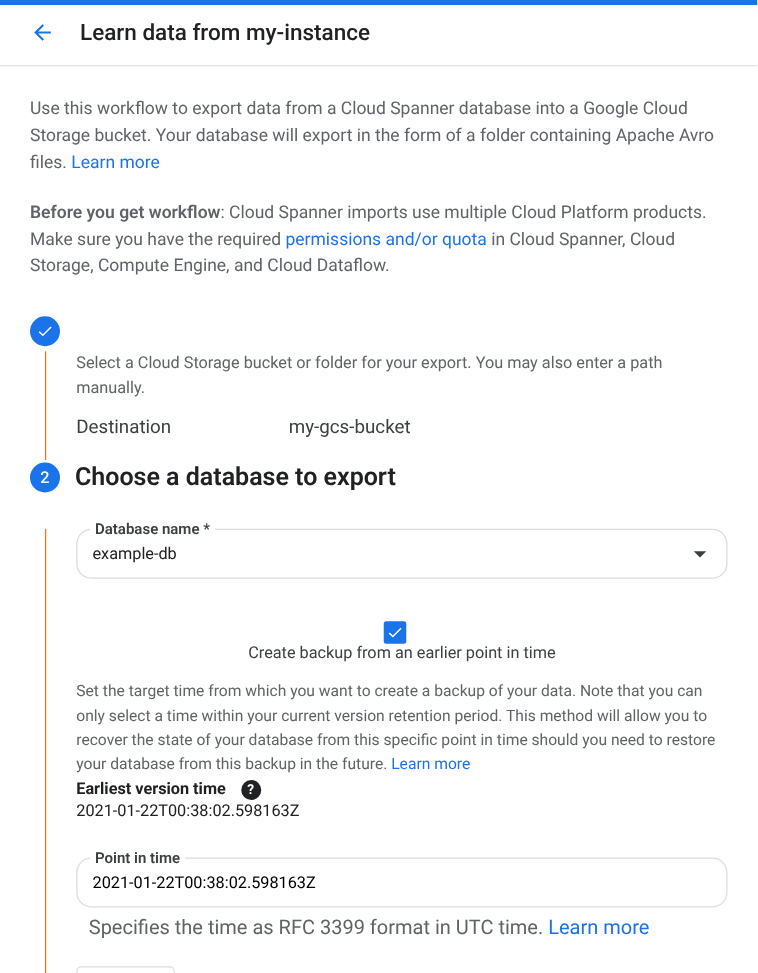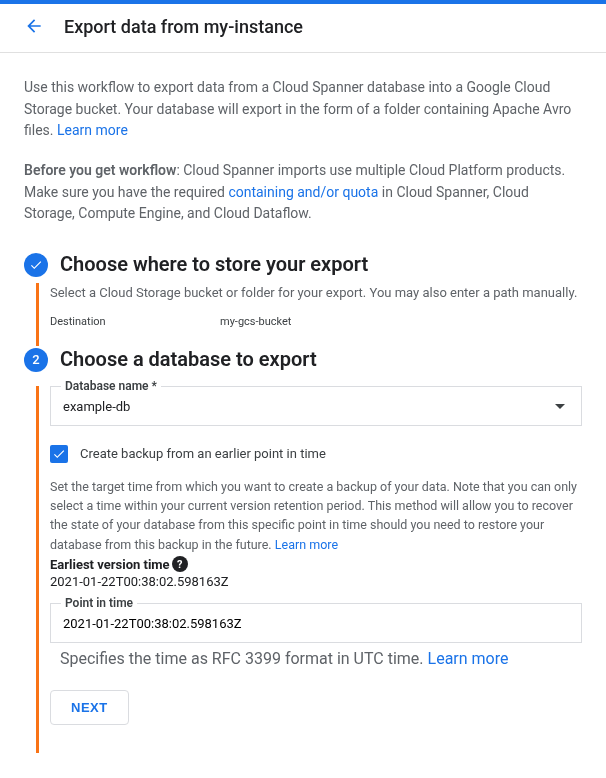--- a/index.html
+++ b/index.html
@@ -78,44 +78,44 @@
       font-weight: 500;
     }
     .step-title {
       font-size: 20px;
       font-weight: 600;
       color: #202124;
       line-height: 1.3;
     }
     .step-body {
       margin-left: 12px;
-      border-left: 3px solid #f97316;
-      padding-left: 11px;
+      border-left: 1px solid #f97316;
+      padding-left: 24px;
       padding-bottom: 10px;
       margin-bottom: 0;
     }
     .step-desc {
       color: #5f6368;
       font-size: 13px;
       line-height: 1.5;
       margin-top: 6px;
       margin-bottom: 12px;
     }
     .dest-row {
       display: flex;
-      font-size: 11px;
+      font-size: 15px;
       color: #3c4043;
       margin-bottom: 8px;
     }
     .dest-label { width: 170px; }
     .form-field {
       border: 1px solid #dadce0;
-      border-radius: 0;
+      border-radius: 12px;
       position: relative;
-      margin-top: 14px;
+      margin-top: 29px;
     }
     .field-label {
       font-size: 12px;
       color: #3c4043;
       position: absolute;
       top: -8px;
       left: 10px;
       background: #fff;
       padding: 0 4px;
       font-weight: 600;
@@ -130,22 +130,23 @@
     }
     .dropdown-arrow {
       border-left: 5px solid transparent;
       border-right: 5px solid transparent;
       border-top: 5px solid #3c4043;
       margin-right: 4px;
     }
     .checkbox-row {
       display: flex;
       align-items: center;
-      margin-top: 19px;
+      margin-top: 34px;
       margin-bottom: 14px;
+      flex-direction: column;
     }
     .checkbox {
       width: 18px;
       height: 18px;
       border-radius: 2px;
       background: #1a73e8;
       display: flex;
       align-items: center;
       justify-content: center;
       margin-right: 12px;
@@ -159,21 +160,21 @@
       font-size: 12.5px;
       color: #5f6368;
       line-height: 1.55;
       margin-bottom: 2px;
     }
     .earliest-label {
       font-size: 13px;
       font-weight: 700;
       display: flex;
       align-items: center;
-      gap: 2px;
+      gap: 12px;
       margin-bottom: 2px;
     }
     .help-icon {
       width: 16px;
       height: 16px;
       border-radius: 50%;
       background: #202124;
       color: #fff;
       font-size: 11px;
       font-weight: 700;
@@ -218,40 +219,39 @@
 <body>
 
 <div class="topbar"></div>
 
 <div class="header">
   <div class="back-arrow">
     <svg width="20" height="20" viewBox="0 0 24 24" fill="#1a73e8">
         <path d="M20 11H7.83l5.59-5.59L12 4l-8 8 8 8 1.41-1.41L7.83 13H20z"></path>
       </svg>
   </div>
-  <div class="header-title">Export data from my-instance</div>
+  <div class="header-title">Learn data from my-instance</div>
 </div>
 
 <div class="content">
 
   <p class="intro">
     <span>Use this workflow to export data from a Cloud Spanner database into a Google Cloud Storage bucket. Your database will export in the form of a folder containing Apache Avro files. </span><a href="#" class="link">Learn more</a>
   </p>
 
   <p class="before-start">
-    <strong>Before you get workflow</strong><span>: Cloud Spanner imports use multiple Cloud Platform products. Make sure you have the required </span><a href="#" class="link">containing and/or quota </a><span>in Cloud Spanner, Cloud Storage, Compute Engine, and Cloud Dataflow.</span>
+    <strong>Before you get workflow</strong><span>: Cloud Spanner imports use multiple Cloud Platform products. Make sure you have the required </span><a href="#" class="link">permissions and/or quota </a><span>in Cloud Spanner, Cloud Storage, Compute Engine, and Cloud Dataflow.</span>
   </p>
 
   <div class="step">
     <div class="step-indicator completed">
       <svg width="14" height="14" viewBox="0 0 24 24" fill="#fff">
           <path d="M9 16.17 4.83 12l-1.42 1.41L9 19 21 7l-1.41-1.41z"></path>
         </svg>
     </div>
-    <div class="step-title">Choose where to store your export</div>
   </div>
   <div class="step-body">
     <div class="step-desc">Select a Cloud Storage bucket or folder for your export. You may also enter a path manually.</div>
     <div class="dest-row">
       <div class="dest-label">Destination</div>
       <div>my-gcs-bucket</div>
     </div>
   </div>
 
   <div class="step">

